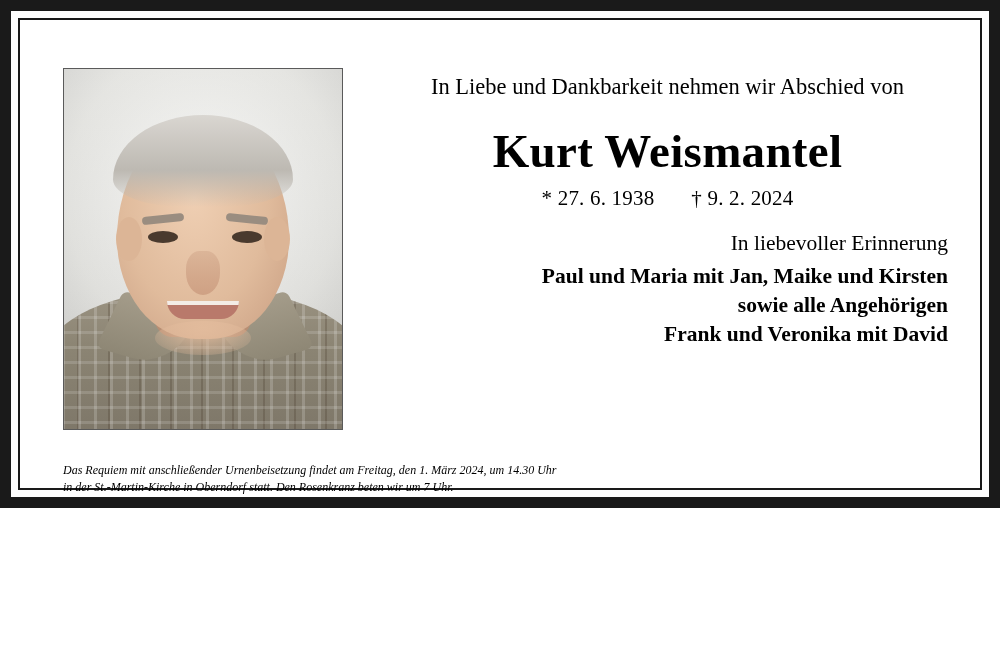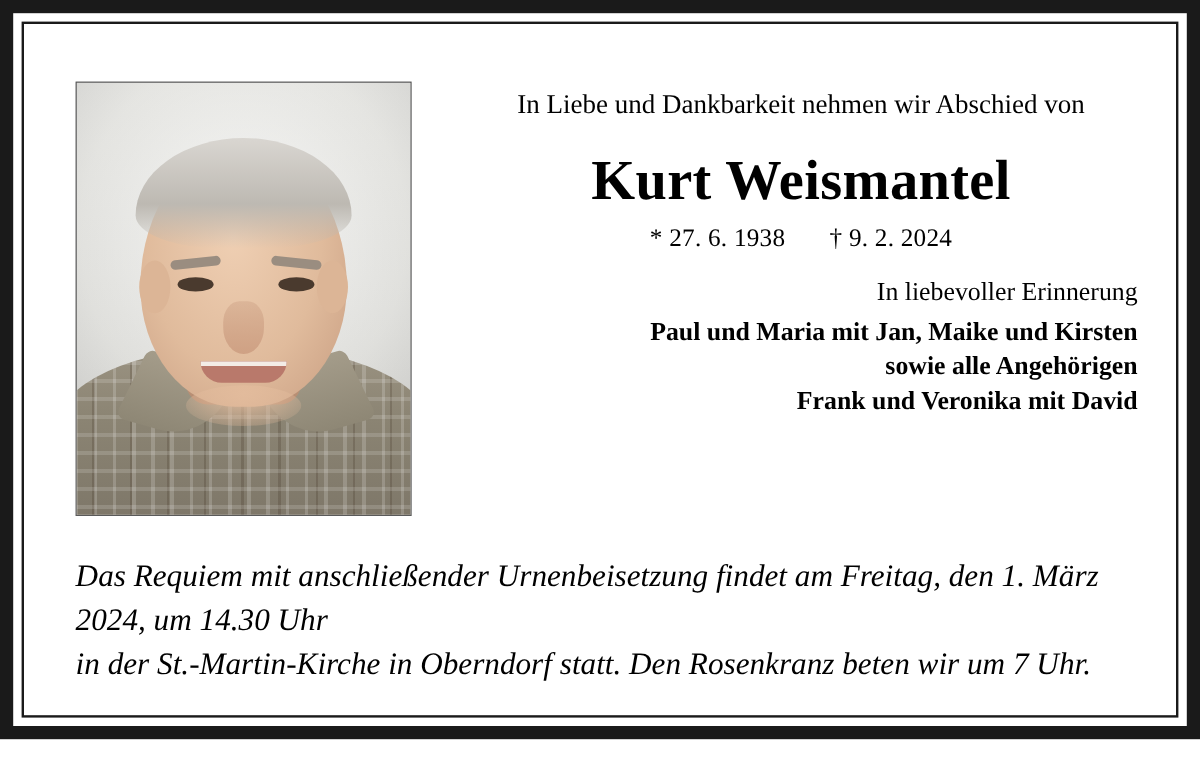--- a/index.html
+++ b/index.html
@@ -11,21 +11,21 @@
     width: 1000px;
     height: 652px;
     font-family: "Liberation Serif", serif;
     color: #000000;
     overflow: hidden;
   }
 
   .obituary {
     position: relative;
     width: 1000px;
-    height: 616px;
+    height: 508px;
     box-sizing: border-box;
     background: #ffffff;
     border: 11px solid #1a1a1a;
     padding: 0;
   }
   .inner-frame {
     position: absolute;
     top: 7px;
     left: 7px;
     right: 7px;
@@ -254,21 +254,21 @@
   }
   .family-line { display: block; }
 
   .address {
     font-family: "Liberation Sans", sans-serif;
     font-size: 18.5px;
     margin: 38px 0 0 11px;
   }
 
   .footnote {
-    font-size: 26px;
+    font-size: 12px;
     font-style: italic;
     line-height: 1.42;
     margin: 32px 0 0 11px;
   }
   .footnote-line { display: block; }
 </style>
 </head>
 <body>
 
 <div class="obituary">

